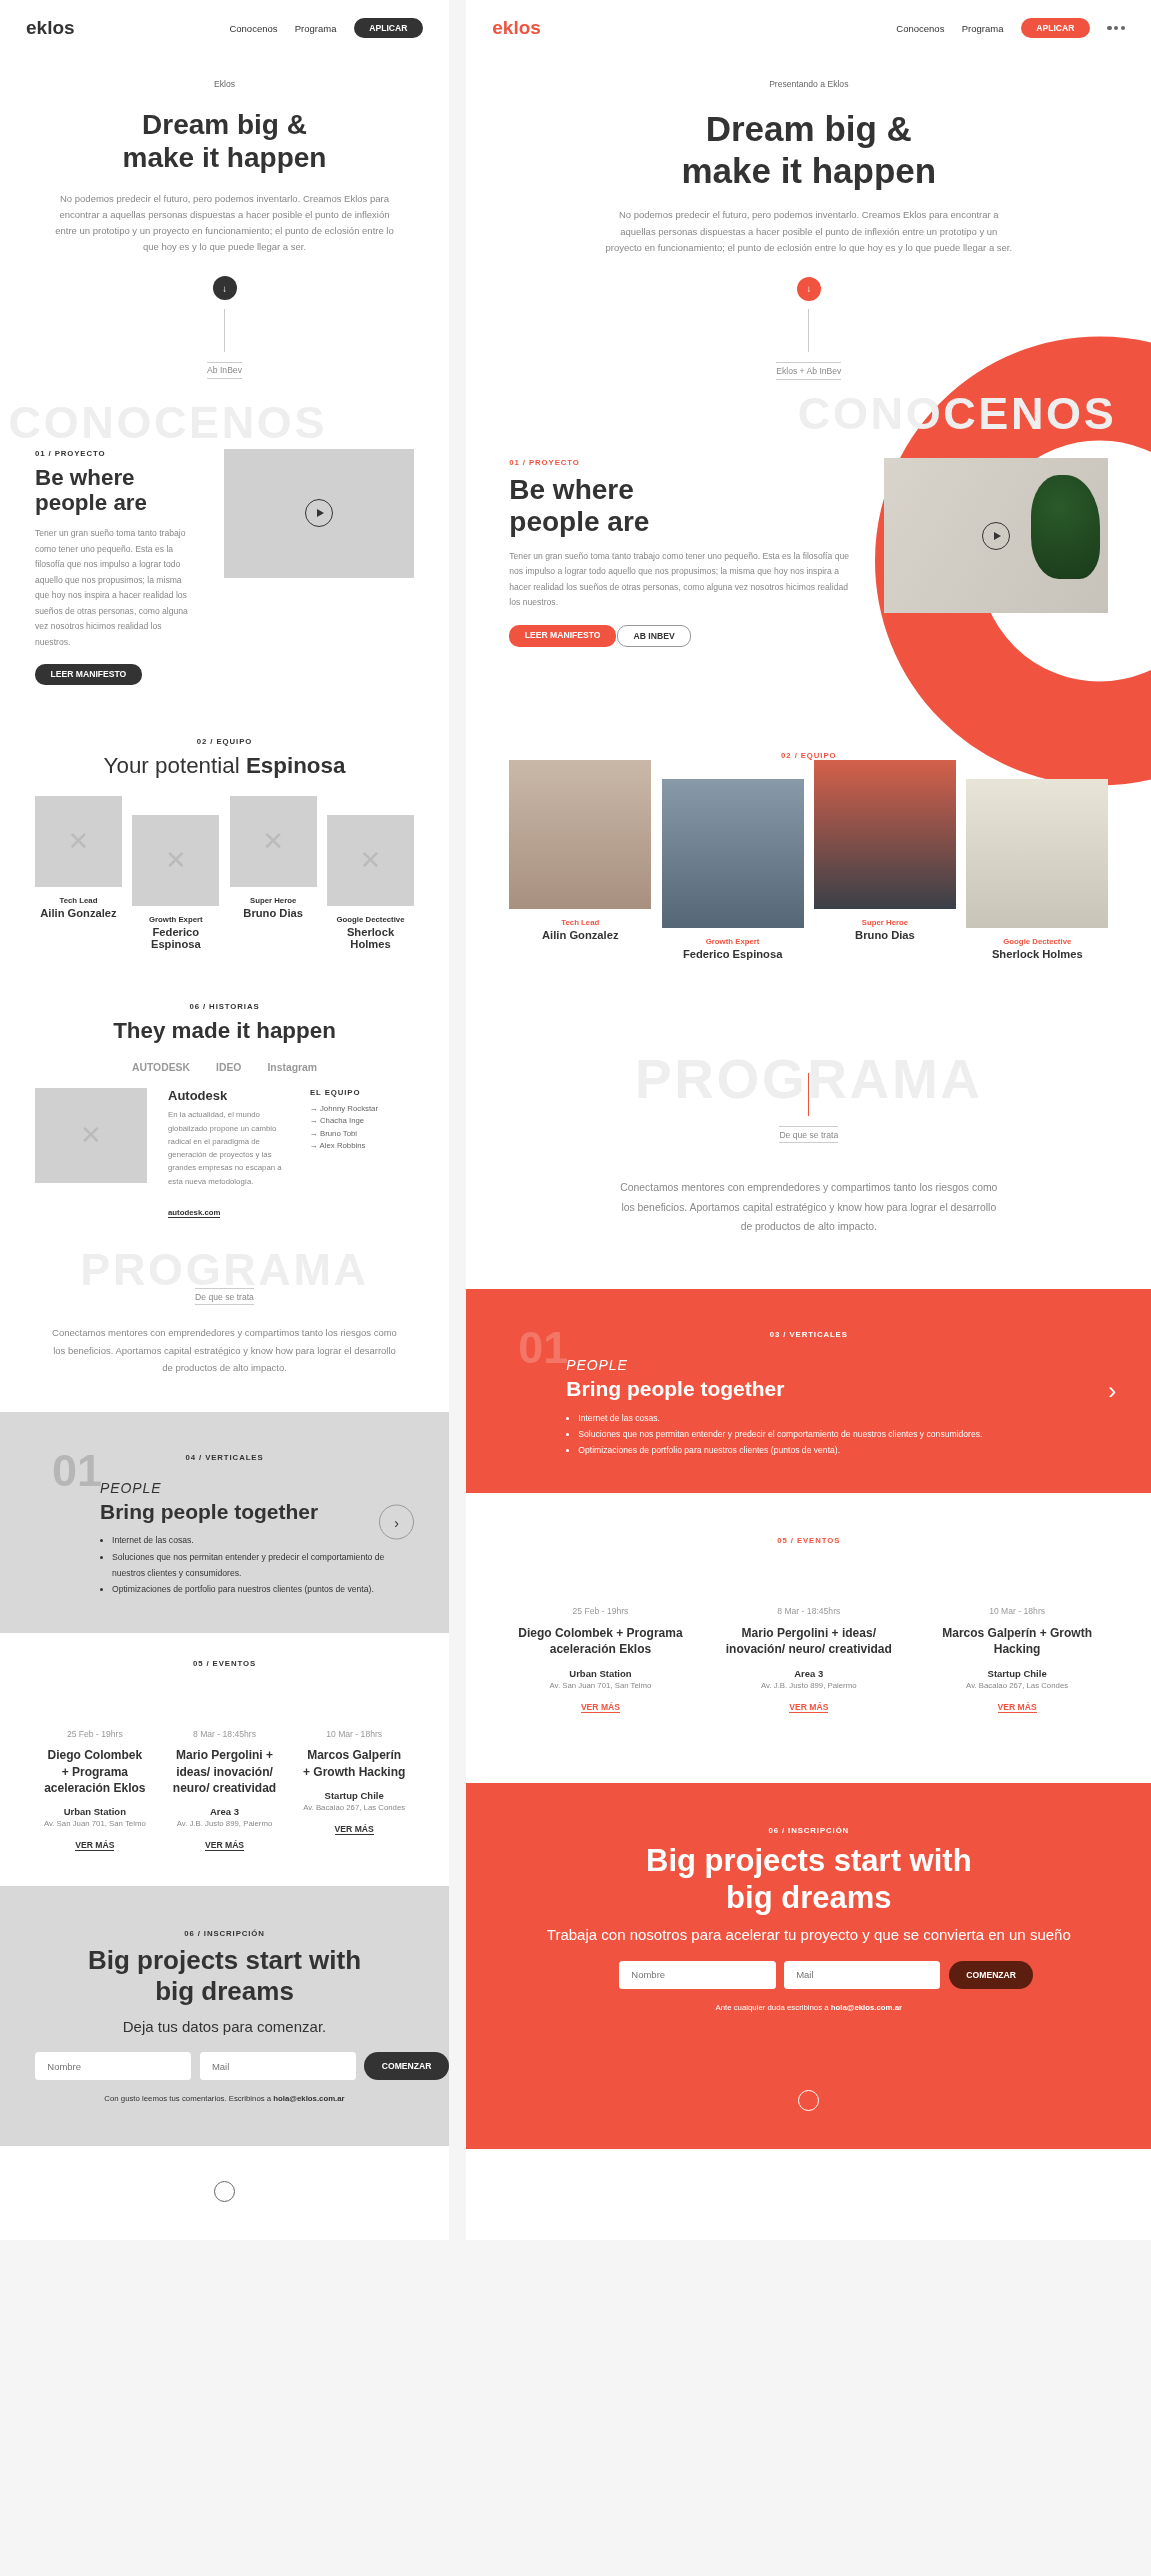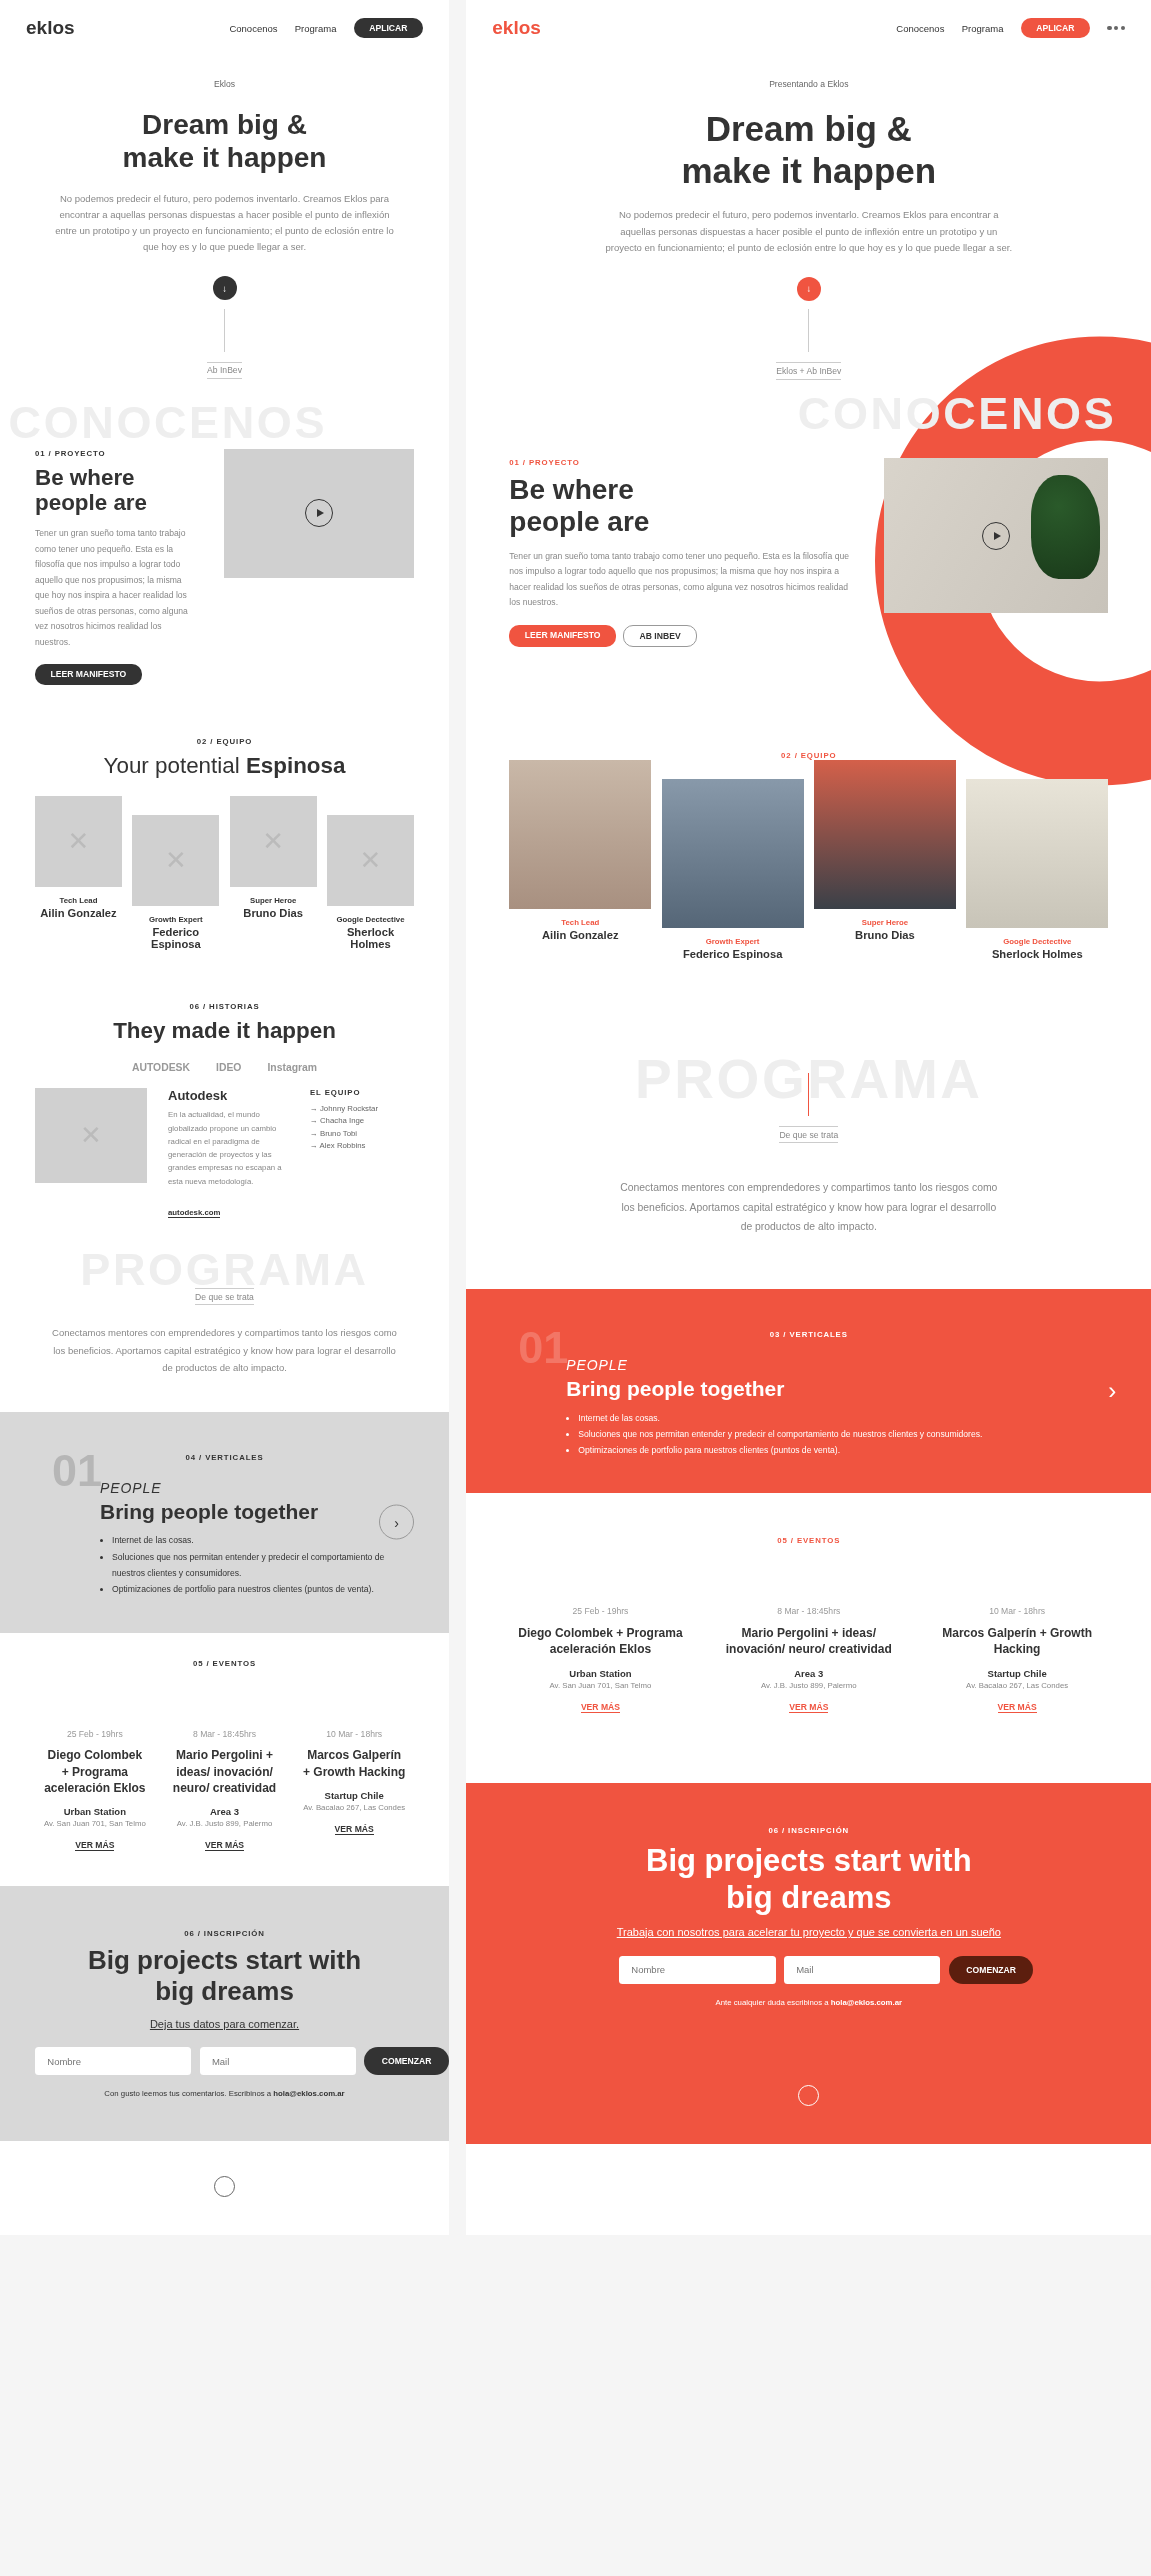--- a/index.html
+++ b/index.html
@@ -30,21 +30,21 @@
 .circle-btn.red { background:#f05440; }
 
 .watermark { font-size:45px; font-weight:800; color:#eee; position:absolute; letter-spacing:2.6px; }
 .section { position:relative; padding:26px 35px; }
 .eyebrow { font-size:7.8px; font-weight:700; color:#f05440; letter-spacing:0.9px; }
 .eyebrow.dark { color:#333; }
 
 .two-col { display:flex; gap:26px; align-items:flex-start; }
 .text-block h2 { font-size:22.4px; font-weight:800; margin:7px 0 10.4px; color:#333; line-height:1.15; }
 .text-block p { font-size:8.6px; color:#888; line-height:1.8; }
-.btn-row { display:flex; gap:7px; margin-top:14px; }
+.btn-row { display:flex; gap:1px; margin-top:14px; }
 
 .media-box { background:#d0d0d0; position:relative; flex-shrink:0; display:flex; align-items:center; justify-content:center; }
 .play { width:28px; height:28px; border:1.7px solid #333; border-radius:50%; display:flex; align-items:center; justify-content:center; }
 .play::after { content:""; border-left:7px solid #333; border-top:4.3px solid transparent; border-bottom:4.3px solid transparent; margin-left:2.6px; }
 
 .center { text-align:center; }
 .sec-title-lg { font-size:22.4px; font-weight:400; margin:7px 0 17.3px; }
 .sec-title-lg strong { font-weight:800; }
 
 .team-grid { display:flex; gap:10.4px; }
@@ -86,21 +86,21 @@
 .ev-date { font-size:8.6px; color:#999; margin-bottom:8.6px; }
 .ev-title { font-size:12px; font-weight:800; line-height:1.35; margin-bottom:10.4px; }
 .ev-venue { font-size:9.5px; font-weight:700; }
 .ev-addr { font-size:7.8px; color:#888; margin-top:1.7px; }
 .ev-more { font-size:8.6px; font-weight:700; color:#f05440; border-bottom:1.7px solid #f05440; display:inline-block; margin-top:12px; }
 .col-left .ev-more { color:#333; border-color:#333; }
 
 .form-sec { background:#d8d8d8; padding:43px 52px; text-align:center; }
 .form-sec.red { background:#f05440; color:#fff; }
 .form-sec h2 { font-size:26px; font-weight:800; line-height:1.2; margin:7px 0 10.4px; }
-.form-sub { font-size:11px; margin-bottom:17.3px;text-decoration:underline; }
+.form-sub { font-size:15px; margin-bottom:17.3px; }
 .form-row { display:flex; gap:8.6px; justify-content:center; max-width:449px; margin:0 auto;padding-left:35px; }
 .form-row input { flex:1; padding:8.6px 12px; border:none; border-radius:3.5px; font-size:9.5px; }
 .form-row button { padding:8.6px 17.3px; border:none; border-radius:17.3px; background:#333; color:#fff; font-size:8.6px; font-weight:700; }
 .form-sec.red .form-row button { background:#5c1e0e; }
 .form-note { font-size:7.8px; margin-top:14px; }
 
 .footer { text-align:center; padding:35px; }
 .footer-icon { width:21px; height:21px; border:1.7px solid #666; border-radius:50%; display:inline-block; }
 
 .mini-label { font-size:8.6px; color:#888; border-top:0.9px solid #ccc; border-bottom:0.9px solid #ccc; display:inline-block; padding:2.6px 0; margin-bottom:8.6px; }

